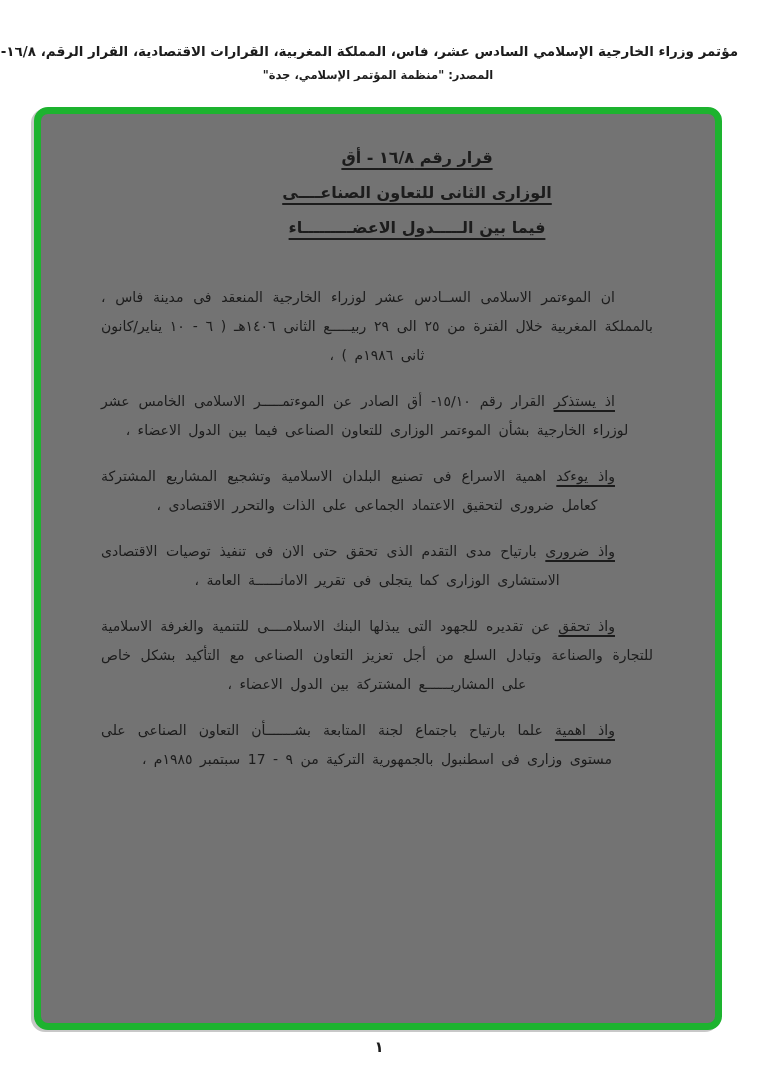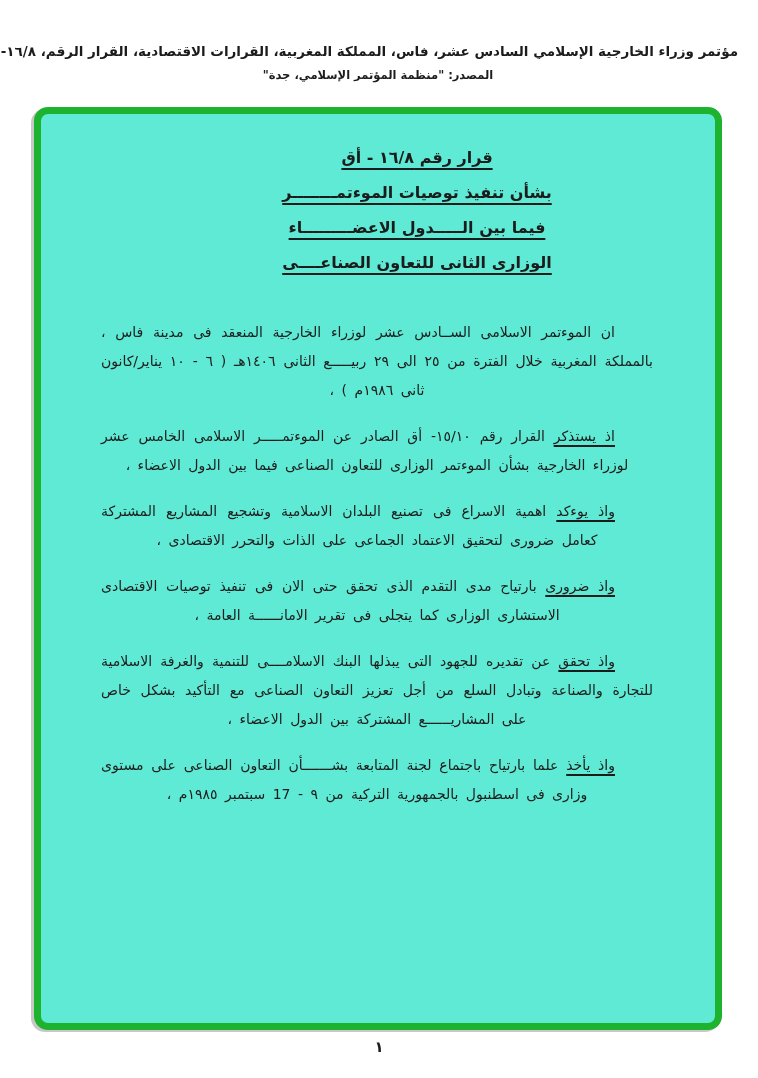--- a/index.html
+++ b/index.html
@@ -24,21 +24,21 @@
     margin-top: 5px; line-height: 16px;
   }
 
   
   .frame {
     position: absolute; left: 34px; top: 107px;
     width: 688px; height: 923px;
     box-sizing: border-box;
     border: 7px solid #1db32f;
     border-radius: 14px;
-    background: #5eead4;
+    background: #737373;
     box-shadow: -3px 2px 0 rgba(110,110,110,0.38);
   }
   .content {
     position: absolute; inset: 0;
     direction: rtl;
     padding: 26px 62px 20px 60px;
   }
 
   
   .title {
@@ -89,32 +89,31 @@
   <div class="hdr">
     <div class="hdr1">مؤتمر وزراء الخارجية الإسلامي السادس عشر، فاس، المملكة المغربية، القرارات الاقتصادية، القرار الرقم، ١٦/٨-أق</div>
     <div class="hdr2">المصدر:  "منظمة المؤتمر الإسلامي، جدة"</div>
   </div>
 
   <div class="frame">
     <div class="content">
 
       <div class="title">
         <div class="tline">قرار رقم ١٦/٨ - أق</div>
-        <div class="tline">بشأن تنفيذ توصيات الموءتمــــــــر</div>
+        <div class="tline">الوزارى الثانى للتعاون الصناعــــى</div>
         <div class="tline">فيما بين الـــــدول الاعضـــــــــاء</div>
-        <div class="tline">الوزارى الثانى للتعاون الصناعــــى</div>
       </div>
 
       <div class="paras">
         <p><span class="lead"></span><span>ان الموءتمر الاسلامى الســادس عشر لوزراء الخارجية المنعقد فى مدينة فاس ، بالمملكة المغربية خلال الفترة من ٢٥ الى ٢٩ ربيـــــع الثانى ١٤٠٦هـ ( ٦ - ١٠ يناير/كانون ثانى ١٩٨٦م ) ،</span></p>
         <p><span class="lead">اذ يستذكر</span><span> القرار رقم ١٥/١٠- أق الصادر عن الموءتمـــــر الاسلامى الخامس عشر لوزراء الخارجية بشأن الموءتمر الوزارى للتعاون الصناعى فيما بين الدول الاعضاء ،</span></p>
         <p><span class="lead">واذ يوءكد</span><span> اهمية الاسراع فى تصنيع البلدان الاسلامية وتشجيع المشاريع المشتركة كعامل ضرورى لتحقيق الاعتماد الجماعى على الذات والتحرر الاقتصادى ،</span></p>
         <p><span class="lead">واذ ضرورى</span><span> بارتياح مدى التقدم الذى تحقق حتى الان فى تنفيذ توصيات الاقتصادى الاستشارى الوزارى كما يتجلى فى تقرير الامانــــــة العامة ،</span></p>
         <p><span class="lead">واذ تحقق</span><span> عن تقديره للجهود التى يبذلها البنك الاسلامــــى للتنمية والغرفة الاسلامية للتجارة والصناعة وتبادل السلع من أجل تعزيز التعاون الصناعى مع التأكيد بشكل خاص على المشاريــــــع المشتركة بين الدول الاعضاء ،</span></p>
-        <p><span class="lead">واذ يأخذ</span><span> علما بارتياح باجتماع لجنة المتابعة بشـــــــأن التعاون الصناعى على مستوى وزارى فى اسطنبول بالجمهورية التركية من ٩ - 17 سبتمبر ١٩٨٥م ،</span></p>
+        <p><span class="lead">واذ اهمية</span><span> علما بارتياح باجتماع لجنة المتابعة بشـــــــأن التعاون الصناعى على مستوى وزارى فى اسطنبول بالجمهورية التركية من ٩ - 17 سبتمبر ١٩٨٥م ،</span></p>
       </div>
 
     </div>
   </div>
 
   <div class="pagenum">١</div>
 
 </div>
 
 </body></html>

